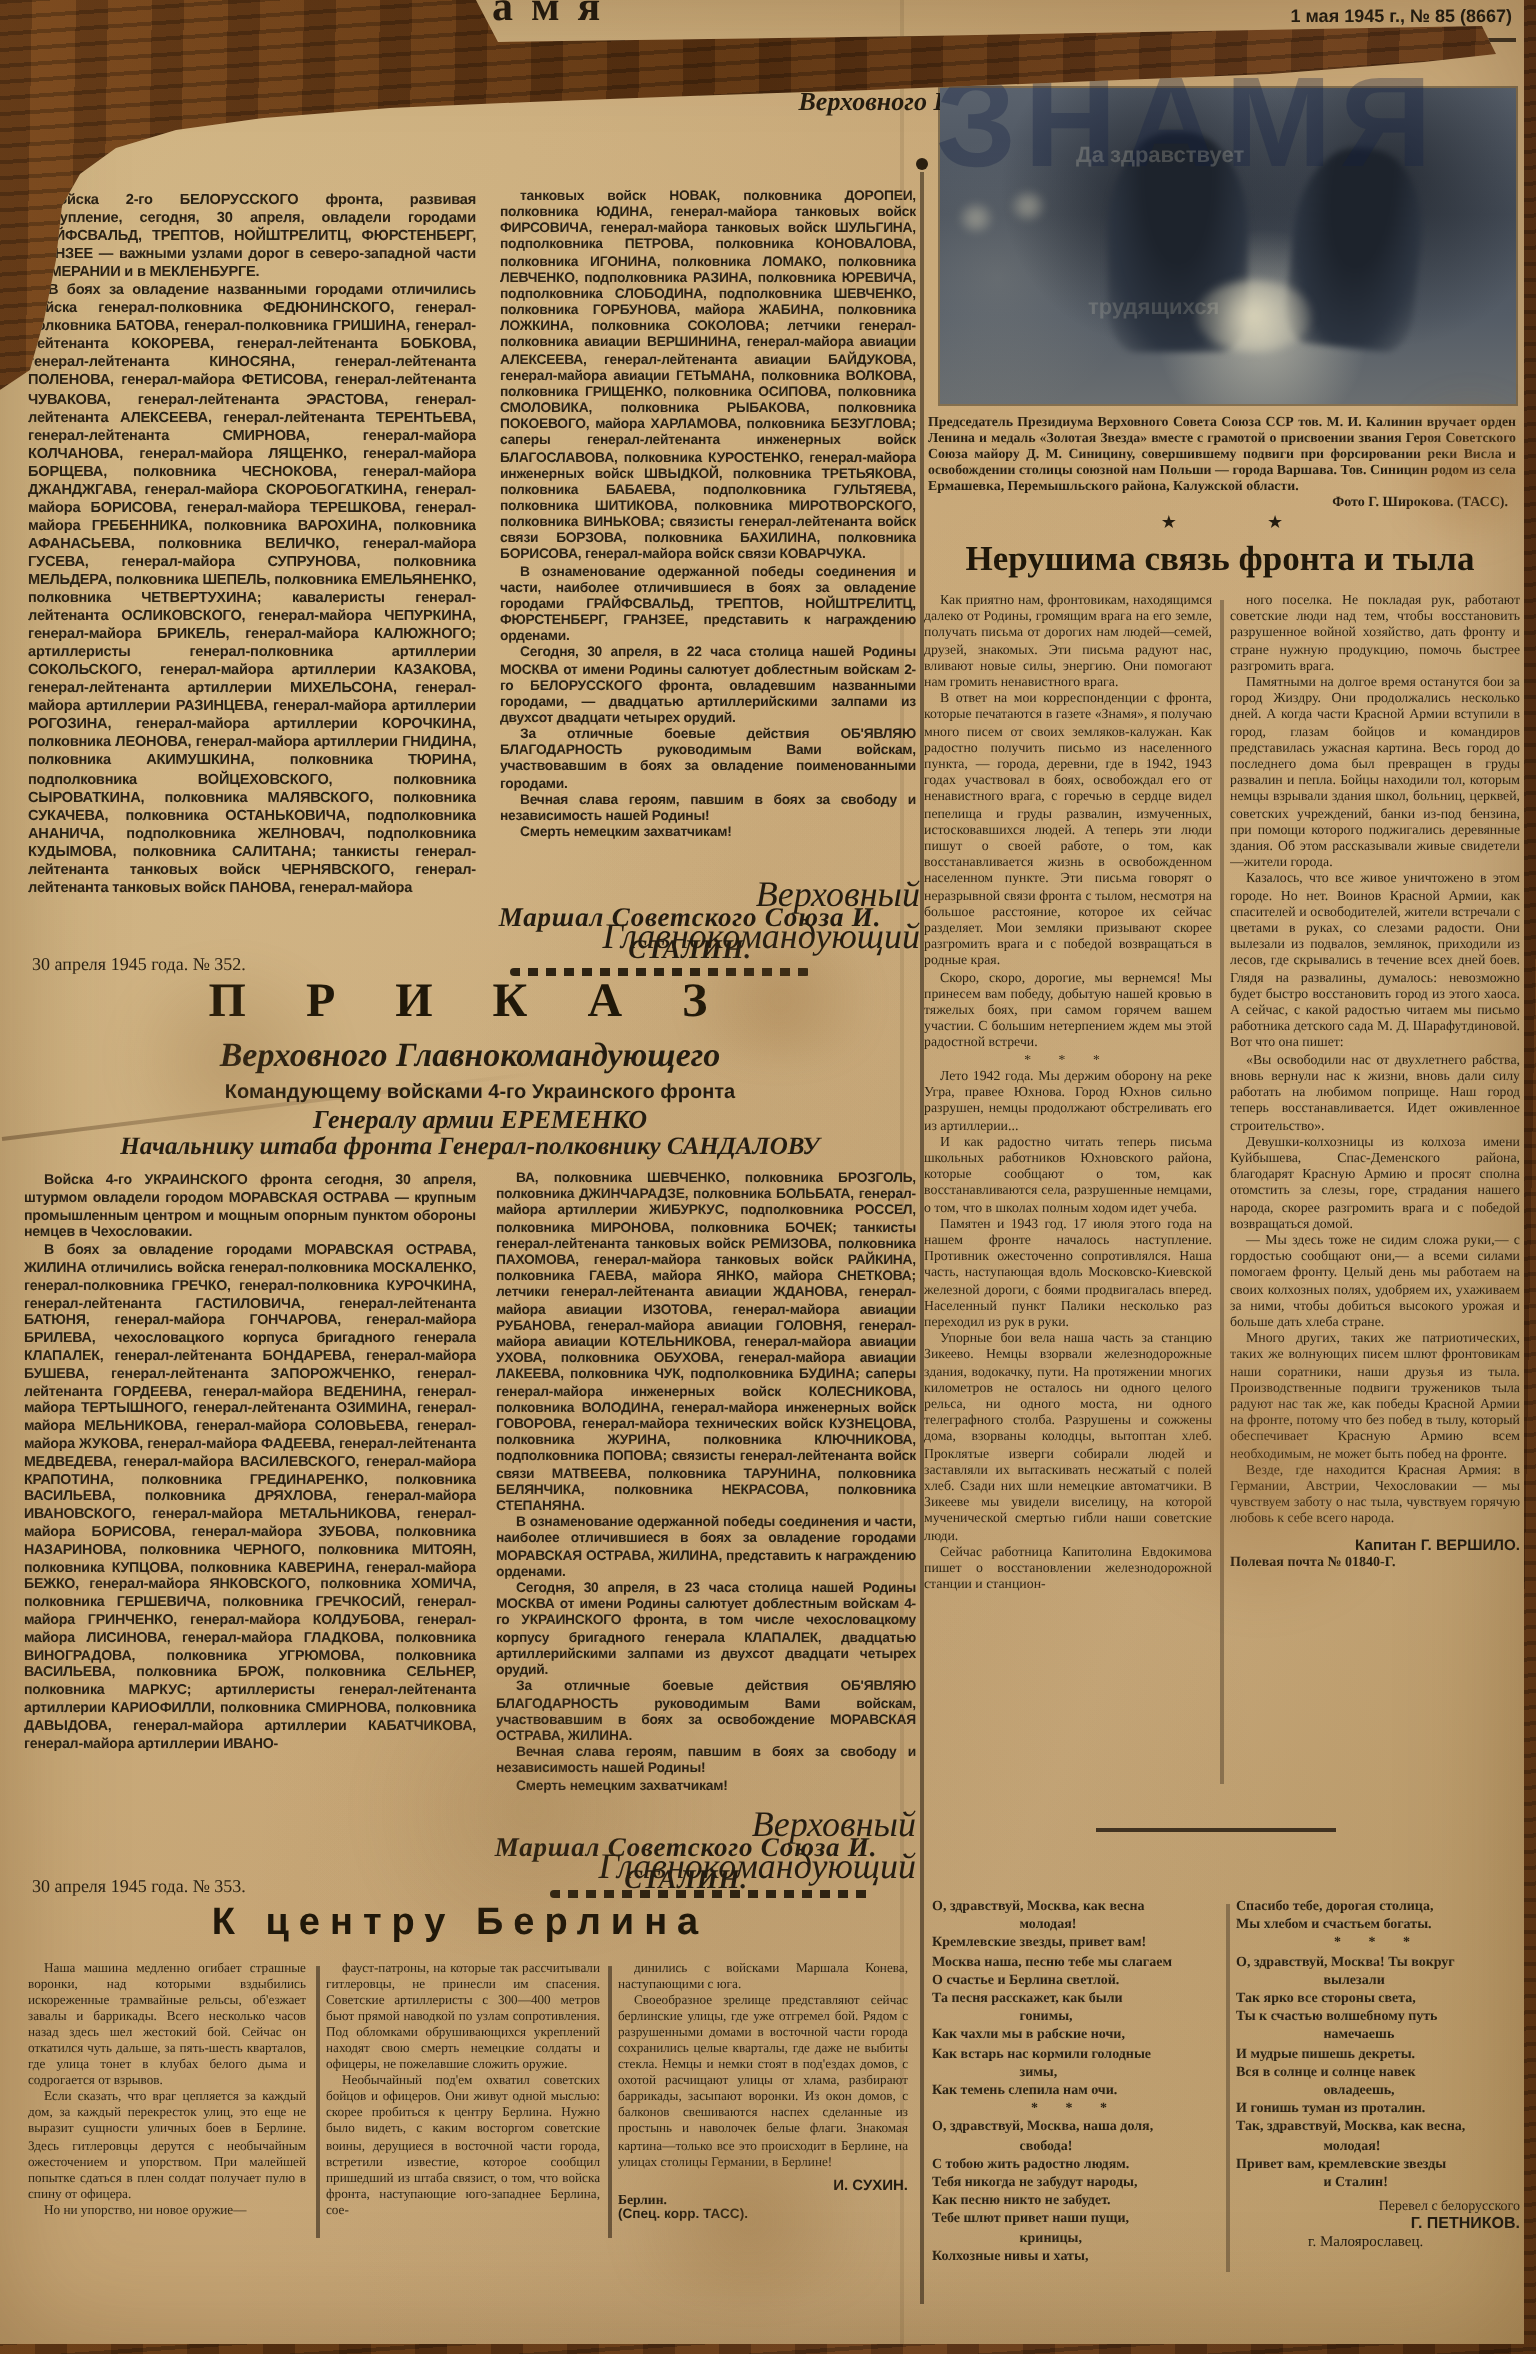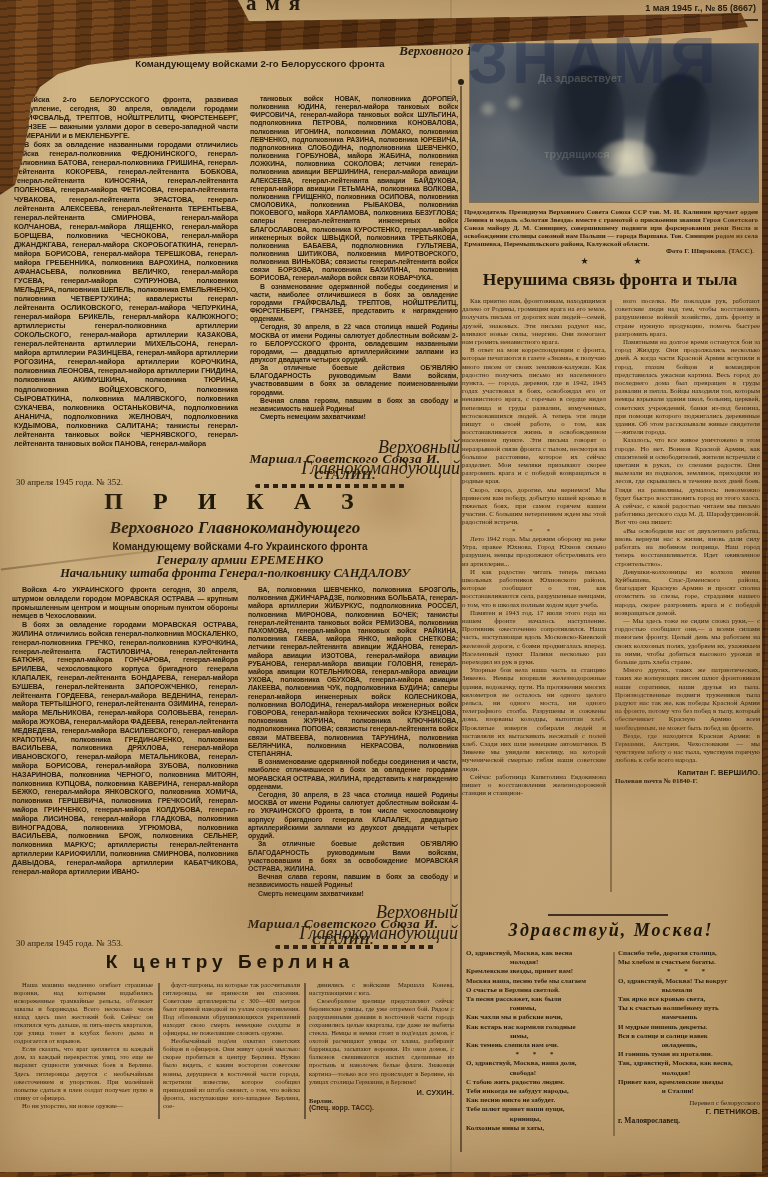--- a/index.html
+++ b/index.html
@@ -58,21 +58,20 @@
   <div class="paper">
 
     <div class="abs" style="left:246px;top:0;height:32px;width:90px;overflow:hidden;">
       <span style="display:block;margin-top:-9px;font-weight:900;font-size:21px;letter-spacing:9px;color:#241a0e;">амя</span>
     </div>
     <div class="abs sans" style="left:540px;top:3px;width:216px;text-align:right;font-weight:700;font-size:9px;color:#241c10;">1 мая 1945 г., № 85 (8667)</div>
     <div class="rule-h" style="left:540px;top:19px;width:218px;height:2px;"></div>
 
     <div class="abs ctr" style="left:280px;top:43px;width:430px;font-style:italic;font-weight:700;font-size:13px;color:#241c10;">Верховного Главнокомандующего</div>
 
-    <div class="abs ctr sans" style="left:60px;top:58px;width:400px;font-weight:700;font-size:9.5px;">Командующему войсками 2-го Белорусского фронта</div>
 
     <div class="abs ord" style="left:14px;top:95px;width:224px;height:378px;font-size:7.3px;line-height:9.05px;">
         <p>Войска 2-го БЕЛОРУССКОГО фронта, развивая наступление, сегодня, 30 апреля, овладели городами ГРАЙФСВАЛЬД, ТРЕПТОВ, НОЙШТРЕЛИТЦ, ФЮРСТЕНБЕРГ, ГРАНЗЕЕ — важными узлами дорог в северо-западной части ПОМЕРАНИИ и в МЕКЛЕНБУРГЕ.</p>
         <p>В боях за овладение названными городами отличились войска генерал-полковника ФЕДЮНИНСКОГО, генерал-полковника БАТОВА, генерал-полковника ГРИШИНА, генерал-лейтенанта КОКОРЕВА, генерал-лейтенанта БОБКОВА, генерал-лейтенанта КИНОСЯНА, генерал-лейтенанта ПОЛЕНОВА, генерал-майора ФЕТИСОВА, генерал-лейтенанта ЧУВАКОВА, генерал-лейтенанта ЭРАСТОВА, генерал-лейтенанта АЛЕКСЕЕВА, генерал-лейтенанта ТЕРЕНТЬЕВА, генерал-лейтенанта СМИРНОВА, генерал-майора КОЛЧАНОВА, генерал-майора ЛЯЩЕНКО, генерал-майора БОРЩЕВА, полковника ЧЕСНОКОВА, генерал-майора ДЖАНДЖГАВА, генерал-майора СКОРОБОГАТКИНА, генерал-майора БОРИСОВА, генерал-майора ТЕРЕШКОВА, генерал-майора ГРЕБЕННИКА, полковника ВАРОХИНА, полковника АФАНАСЬЕВА, полковника ВЕЛИЧКО, генерал-майора ГУСЕВА, генерал-майора СУПРУНОВА, полковника МЕЛЬДЕРА, полковника ШЕПЕЛЬ, полковника ЕМЕЛЬЯНЕНКО, полковника ЧЕТВЕРТУХИНА; кавалеристы генерал-лейтенанта ОСЛИКОВСКОГО, генерал-майора ЧЕПУРКИНА, генерал-майора БРИКЕЛЬ, генерал-майора КАЛЮЖНОГО; артиллеристы генерал-полковника артиллерии СОКОЛЬСКОГО, генерал-майора артиллерии КАЗАКОВА, генерал-лейтенанта артиллерии МИХЕЛЬСОНА, генерал-майора артиллерии РАЗИНЦЕВА, генерал-майора артиллерии РОГОЗИНА, генерал-майора артиллерии КОРОЧКИНА, полковника ЛЕОНОВА, генерал-майора артиллерии ГНИДИНА, полковника АКИМУШКИНА, полковника ТЮРИНА, подполковника ВОЙЦЕХОВСКОГО, полковника СЫРОВАТКИНА, полковника МАЛЯВСКОГО, полковника СУКАЧЕВА, полковника ОСТАНЬКОВИЧА, подполковника АНАНИЧА, подполковника ЖЕЛНОВАЧ, подполковника КУДЫМОВА, полковника САЛИТАНА; танкисты генерал-лейтенанта танковых войск ЧЕРНЯВСКОГО, генерал-лейтенанта танковых войск ПАНОВА, генерал-майора</p>
       </div>
     <div class="abs ord" style="left:250px;top:95px;width:208px;height:340px;font-size:6.9px;line-height:8.15px;">
         <p>танковых войск НОВАК, полковника ДОРОПЕЙ, полковника ЮДИНА, генерал-майора танковых войск ФИРСОВИЧА, генерал-майора танковых войск ШУЛЬГИНА, подполковника ПЕТРОВА, полковника КОНОВАЛОВА, полковника ИГОНИНА, полковника ЛОМАКО, полковника ЛЕВЧЕНКО, подполковника РАЗИНА, полковника ЮРЕВИЧА, подполковника СЛОБОДИНА, подполковника ШЕВЧЕНКО, полковника ГОРБУНОВА, майора ЖАБИНА, полковника ЛОЖКИНА, полковника СОКОЛОВА; летчики генерал-полковника авиации ВЕРШИНИНА, генерал-майора авиации АЛЕКСЕЕВА, генерал-лейтенанта авиации БАЙДУКОВА, генерал-майора авиации ГЕТЬМАНА, полковника ВОЛКОВА, полковника ГРИЩЕНКО, полковника ОСИПОВА, полковника СМОЛОВИКА, полковника РЫБАКОВА, полковника ПОКОЕВОГО, майора ХАРЛАМОВА, полковника БЕЗУГЛОВА; саперы генерал-лейтенанта инженерных войск БЛАГОСЛАВОВА, полковника КУРОСТЕНКО, генерал-майора инженерных войск ШВЫДКОЙ, полковника ТРЕТЬЯКОВА, полковника БАБАЕВА, подполковника ГУЛЬТЯЕВА, полковника ШИТИКОВА, полковника МИРОТВОРСКОГО, полковника ВИНЬКОВА; связисты генерал-лейтенанта войск связи БОРЗОВА, полковника БАХИЛИНА, полковника БОРИСОВА, генерал-майора войск связи КОВАРЧУКА.</p>
         <p>В ознаменование одержанной победы соединения и части, наиболее отличившиеся в боях за овладение городами ГРАЙФСВАЛЬД, ТРЕПТОВ, НОЙШТРЕЛИТЦ, ФЮРСТЕНБЕРГ, ГРАНЗЕЕ, представить к награждению орденами.</p>
         <p>Сегодня, 30 апреля, в 22 часа столица нашей Родины МОСКВА от имени Родины салютует доблестным войскам 2-го БЕЛОРУССКОГО фронта, овладевшим названными городами, — двадцатью артиллерийскими залпами из двухсот двадцати четырех орудий.</p>
         <p>За отличные боевые действия ОБ'ЯВЛЯЮ БЛАГОДАРНОСТЬ руководимым Вами войскам, участвовавшим в боях за овладение поименованными городами.</p>
@@ -170,21 +169,20 @@
           <p>Девушки-колхозницы из колхоза имени Куйбышева, Спас-Деменского района, благодарят Красную Армию и просят сполна отомстить за слезы, горе, страдания нашего народа, скорее разгромить врага и с победой возвращаться домой.</p>
           <p>— Мы здесь тоже не сидим сложа руки,— с гордостью сообщают они,— а всеми силами помогаем фронту. Целый день мы работаем на своих колхозных полях, удобряем их, ухаживаем за ними, чтобы добиться высокого урожая и больше дать хлеба стране.</p>
           <p>Много других, таких же патриотических, таких же волнующих писем шлют фронтовикам наши соратники, наши друзья из тыла. Производственные подвиги тружеников тыла радуют нас так же, как победы Красной Армии на фронте, потому что без побед в тылу, который обеспечивает Красную Армию всем необходимым, не может быть побед на фронте.</p>
           <p>Везде, где находится Красная Армия: в Германии, Австрии, Чехословакии — мы чувствуем заботу о нас тыла, чувствуем горячую любовь к себе всего народа.</p>
         </div>
       <div class="sans" style="text-align:right;font-weight:700;font-size:7.6px;margin-top:3px;">Капитан Г. ВЕРШИЛО.</div>
       <div style="font-size:7px;font-weight:600;">Полевая почта № 01840-Г.</div>
     </div>
 
     <div class="rule-h" style="left:548px;top:914px;width:120px;"></div>
-    <div class="abs ctr" style="left:461px;top:920px;width:300px;font-style:italic;font-weight:700;font-size:18px;letter-spacing:2px;color:#20180a;">Здравствуй, Москва!</div>
     <div class="abs poem" style="left:466px;top:949px;width:143px;height:192px;font-size:7px;">
         <p>О, здравствуй, Москва, как весна</p>
         <p>                         молодая!</p>
         <p>Кремлевские звезды, привет вам!</p>
         <p>Москва наша, песню тебе мы слагаем</p>
         <p>О счастье и Берлина светлой.</p>
         <p>Та песня расскажет, как были</p>
         <p>                         гонимы,</p>
         <p>Как чахли мы в рабские ночи,</p>
         <p>Как встарь нас кормили голодные</p>
@@ -201,35 +199,35 @@
         <p>Колхозные нивы и хаты,</p>
       </div>
     <div class="rule-v" style="left:613px;top:952px;height:184px;background:rgba(38,27,14,.35);"></div>
     <div class="abs" style="left:618px;top:949px;width:142px;height:196px;overflow:hidden;">
       <div class="poem" style="font-size:7px;">
           <p>Спасибо тебе, дорогая столица,</p>
           <p>Мы хлебом и счастьем богаты.</p>
           <p class="psep">* * *</p>
           <p>О, здравствуй, Москва! Ты вокруг</p>
           <p>                         вылезали</p>
-          <p>Так ярко все кровью света,</p>
+          <p>Так ярко все стороны света,</p>
           <p>Ты к счастью волшебному путь</p>
           <p>                         намечаешь</p>
           <p>И мудрые пишешь декреты.</p>
           <p>Вся в солнце и солнце навек</p>
           <p>                         овладеешь,</p>
           <p>И гонишь туман из проталин.</p>
           <p>Так, здравствуй, Москва, как весна,</p>
           <p>                         молодая!</p>
           <p>Привет вам, кремлевские звезды</p>
           <p>                         и Сталин!</p>
         </div>
       <div style="text-align:right;font-size:7px;margin-top:3px;">Перевел с белорусского</div>
       <div class="sans" style="text-align:right;font-weight:700;font-size:8px;">Г. ПЕТНИКОВ.</div>
-      <div style="font-size:7.5px;font-weight:700;">г. Малоярославец.</div>
+      <div style="font-size:7.5px;font-weight:400;margin-left:36px;">г. Малоярославец.</div>
     </div>
 
     <div class="stain" style="left:560px;top:650px;width:140px;height:170px;background:radial-gradient(circle,rgba(140,92,38,.32),rgba(140,92,38,0) 70%);"></div>
     <div class="stain" style="left:700px;top:190px;width:70px;height:90px;background:radial-gradient(circle,rgba(150,100,45,.38),rgba(150,100,45,0) 70%);"></div>
     <div class="stain" style="left:50px;top:480px;width:130px;height:100px;background:radial-gradient(circle,rgba(125,88,40,.22),rgba(125,88,40,0) 70%);"></div>
     <div class="stain" style="left:290px;top:1070px;width:170px;height:80px;background:radial-gradient(circle,rgba(130,90,40,.28),rgba(130,90,40,0) 70%);"></div>
     <div class="stain" style="left:160px;top:840px;width:210px;height:130px;background:radial-gradient(circle,rgba(122,86,40,.18),rgba(122,86,40,0) 70%);"></div>
     <div class="stain" style="left:330px;top:470px;width:120px;height:60px;background:radial-gradient(circle,rgba(135,92,42,.25),rgba(135,92,42,0) 70%);"></div>
     <div class="crease" style="left:0;top:552px;width:270px;height:2px;transform:rotate(-7deg);background:linear-gradient(90deg,rgba(70,45,20,.4),rgba(70,45,20,0));"></div>
     <div class="crease" style="left:450px;top:0;width:2px;height:1172px;background:rgba(40,25,10,.10);"></div>

